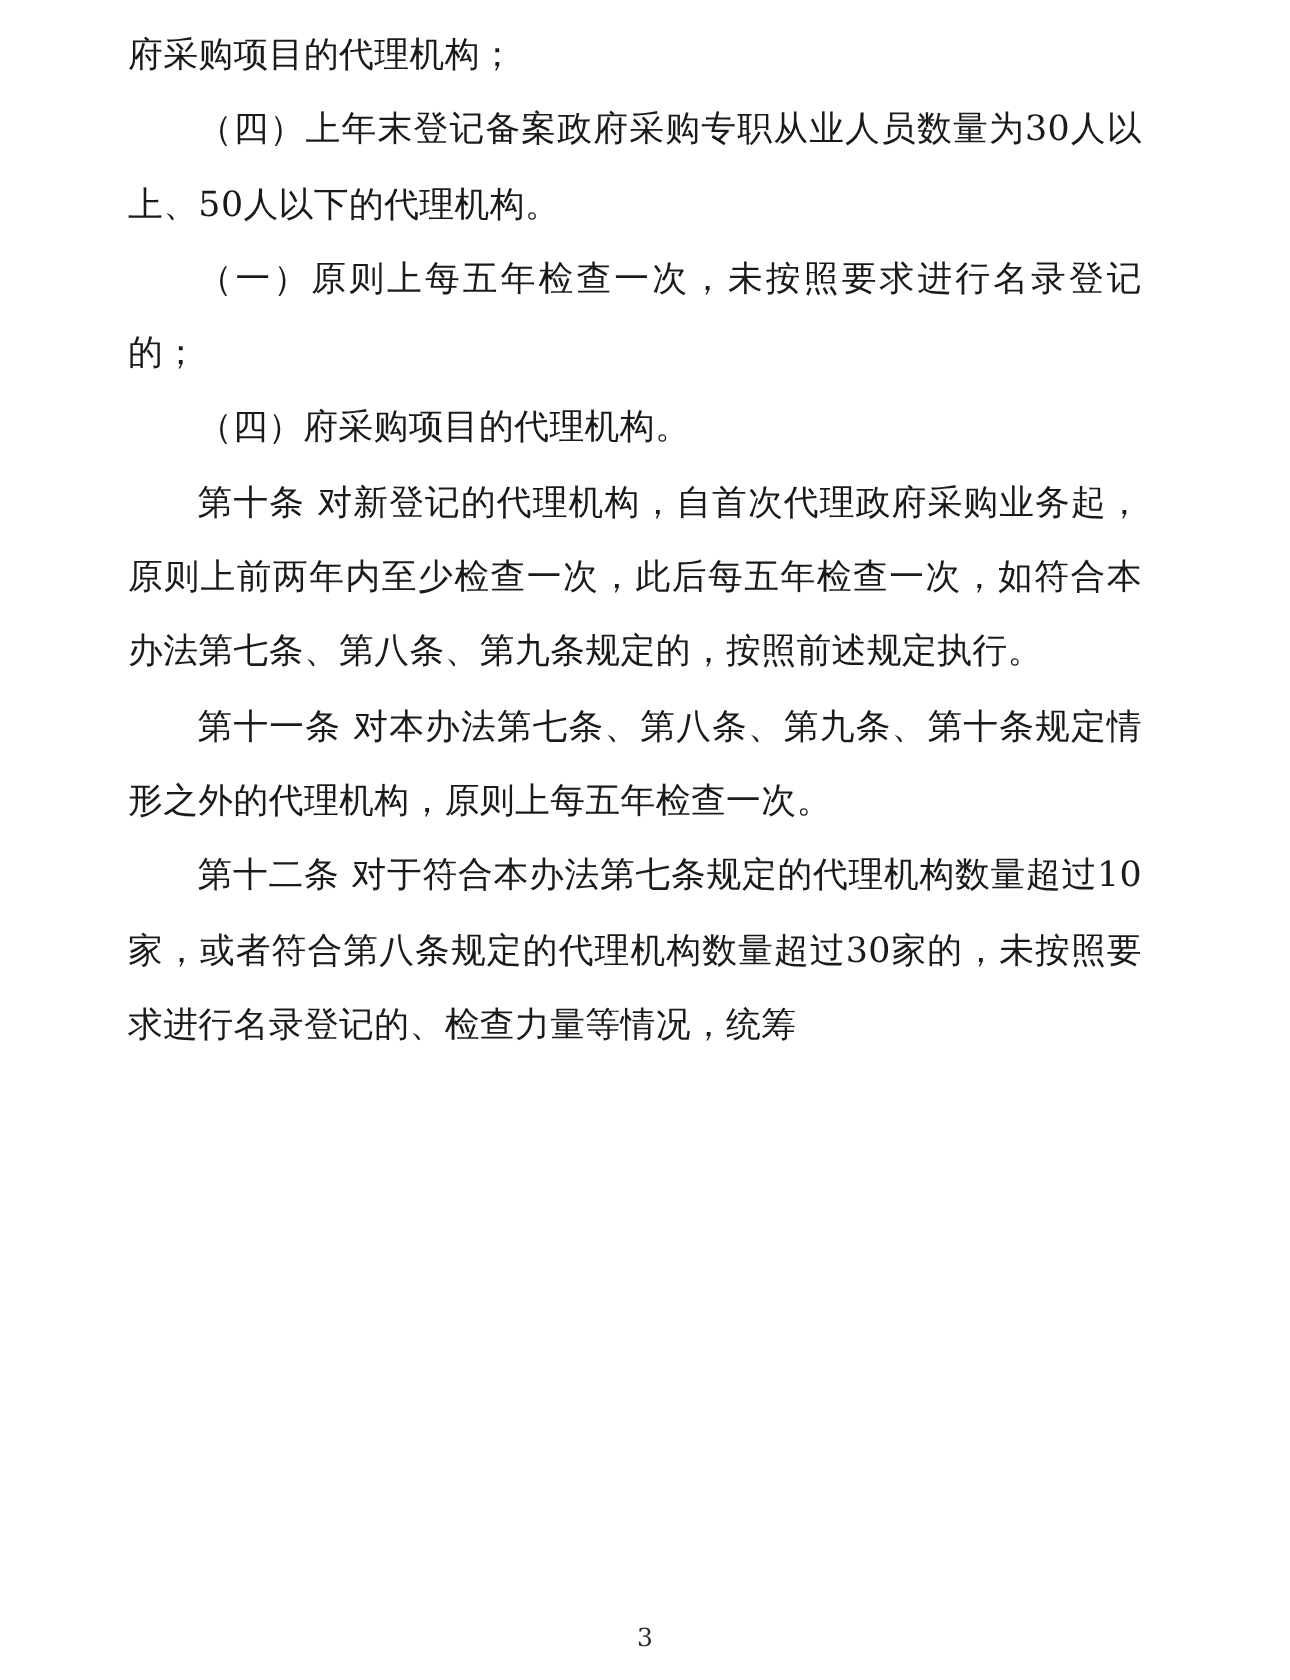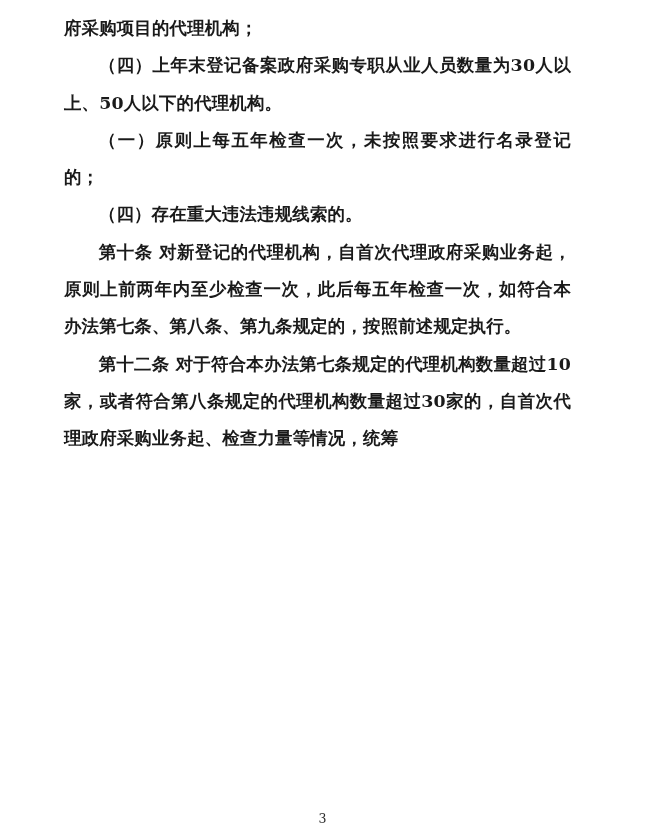--- a/index.html
+++ b/index.html
@@ -20,21 +20,20 @@
     height: 840px;
     box-sizing: border-box;
     padding: 10px 74px 0 64px;
   }
   .doc-body {
     font-size: 17.4px;
     line-height: 37.3px;
     letter-spacing: 0.2px;
     text-align: justify;
     text-justify: inter-ideograph;
-    font-weight: bold;
   }
   .para {
     margin: 0;
     text-indent: 2em;
   }
   .para.cont {
     text-indent: 0;
   }
   .page-number {
     position: absolute;
@@ -48,18 +47,19 @@
   }
 </style>
 </head>
 <body>
 
 <div class="page">
   <div class="doc-body">
     <p class="para cont">府采购项目的代理机构；</p>
     <p class="para">（四）上年末登记备案政府采购专职从业人员数量为30人以上、50人以下的代理机构。</p>
     <p class="para">（一）原则上每五年检查一次，未按照要求进行名录登记的；</p>
-    <p class="para">（四）存在重大违法违规线索的。</p>
+    <p class="para">（四）府采购项目的代理机构。</p>
     <p class="para">第十条 对新登记的代理机构，自首次代理政府采购业务起，原则上前两年内至少检查一次，此后每五年检查一次，如符合本办法第七条、第八条、第九条规定的，按照前述规定执行。</p>
-    <p class="para">第十二条 对于符合本办法第七条规定的代理机构数量超过10家，或者符合第八条规定的代理机构数量超过30家的，自首次代理政府采购业务起、检查力量等情况，统筹</p>
+    <p class="para">第十一条 对本办法第七条、第八条、第九条、第十条规定情形之外的代理机构，原则上每五年检查一次。</p>
+    <p class="para">第十二条 对于符合本办法第七条规定的代理机构数量超过10家，或者符合第八条规定的代理机构数量超过30家的，未按照要求进行名录登记的、检查力量等情况，统筹</p>
   </div>
   <div class="page-number">3</div>
 </div>
 
 </body></html>

